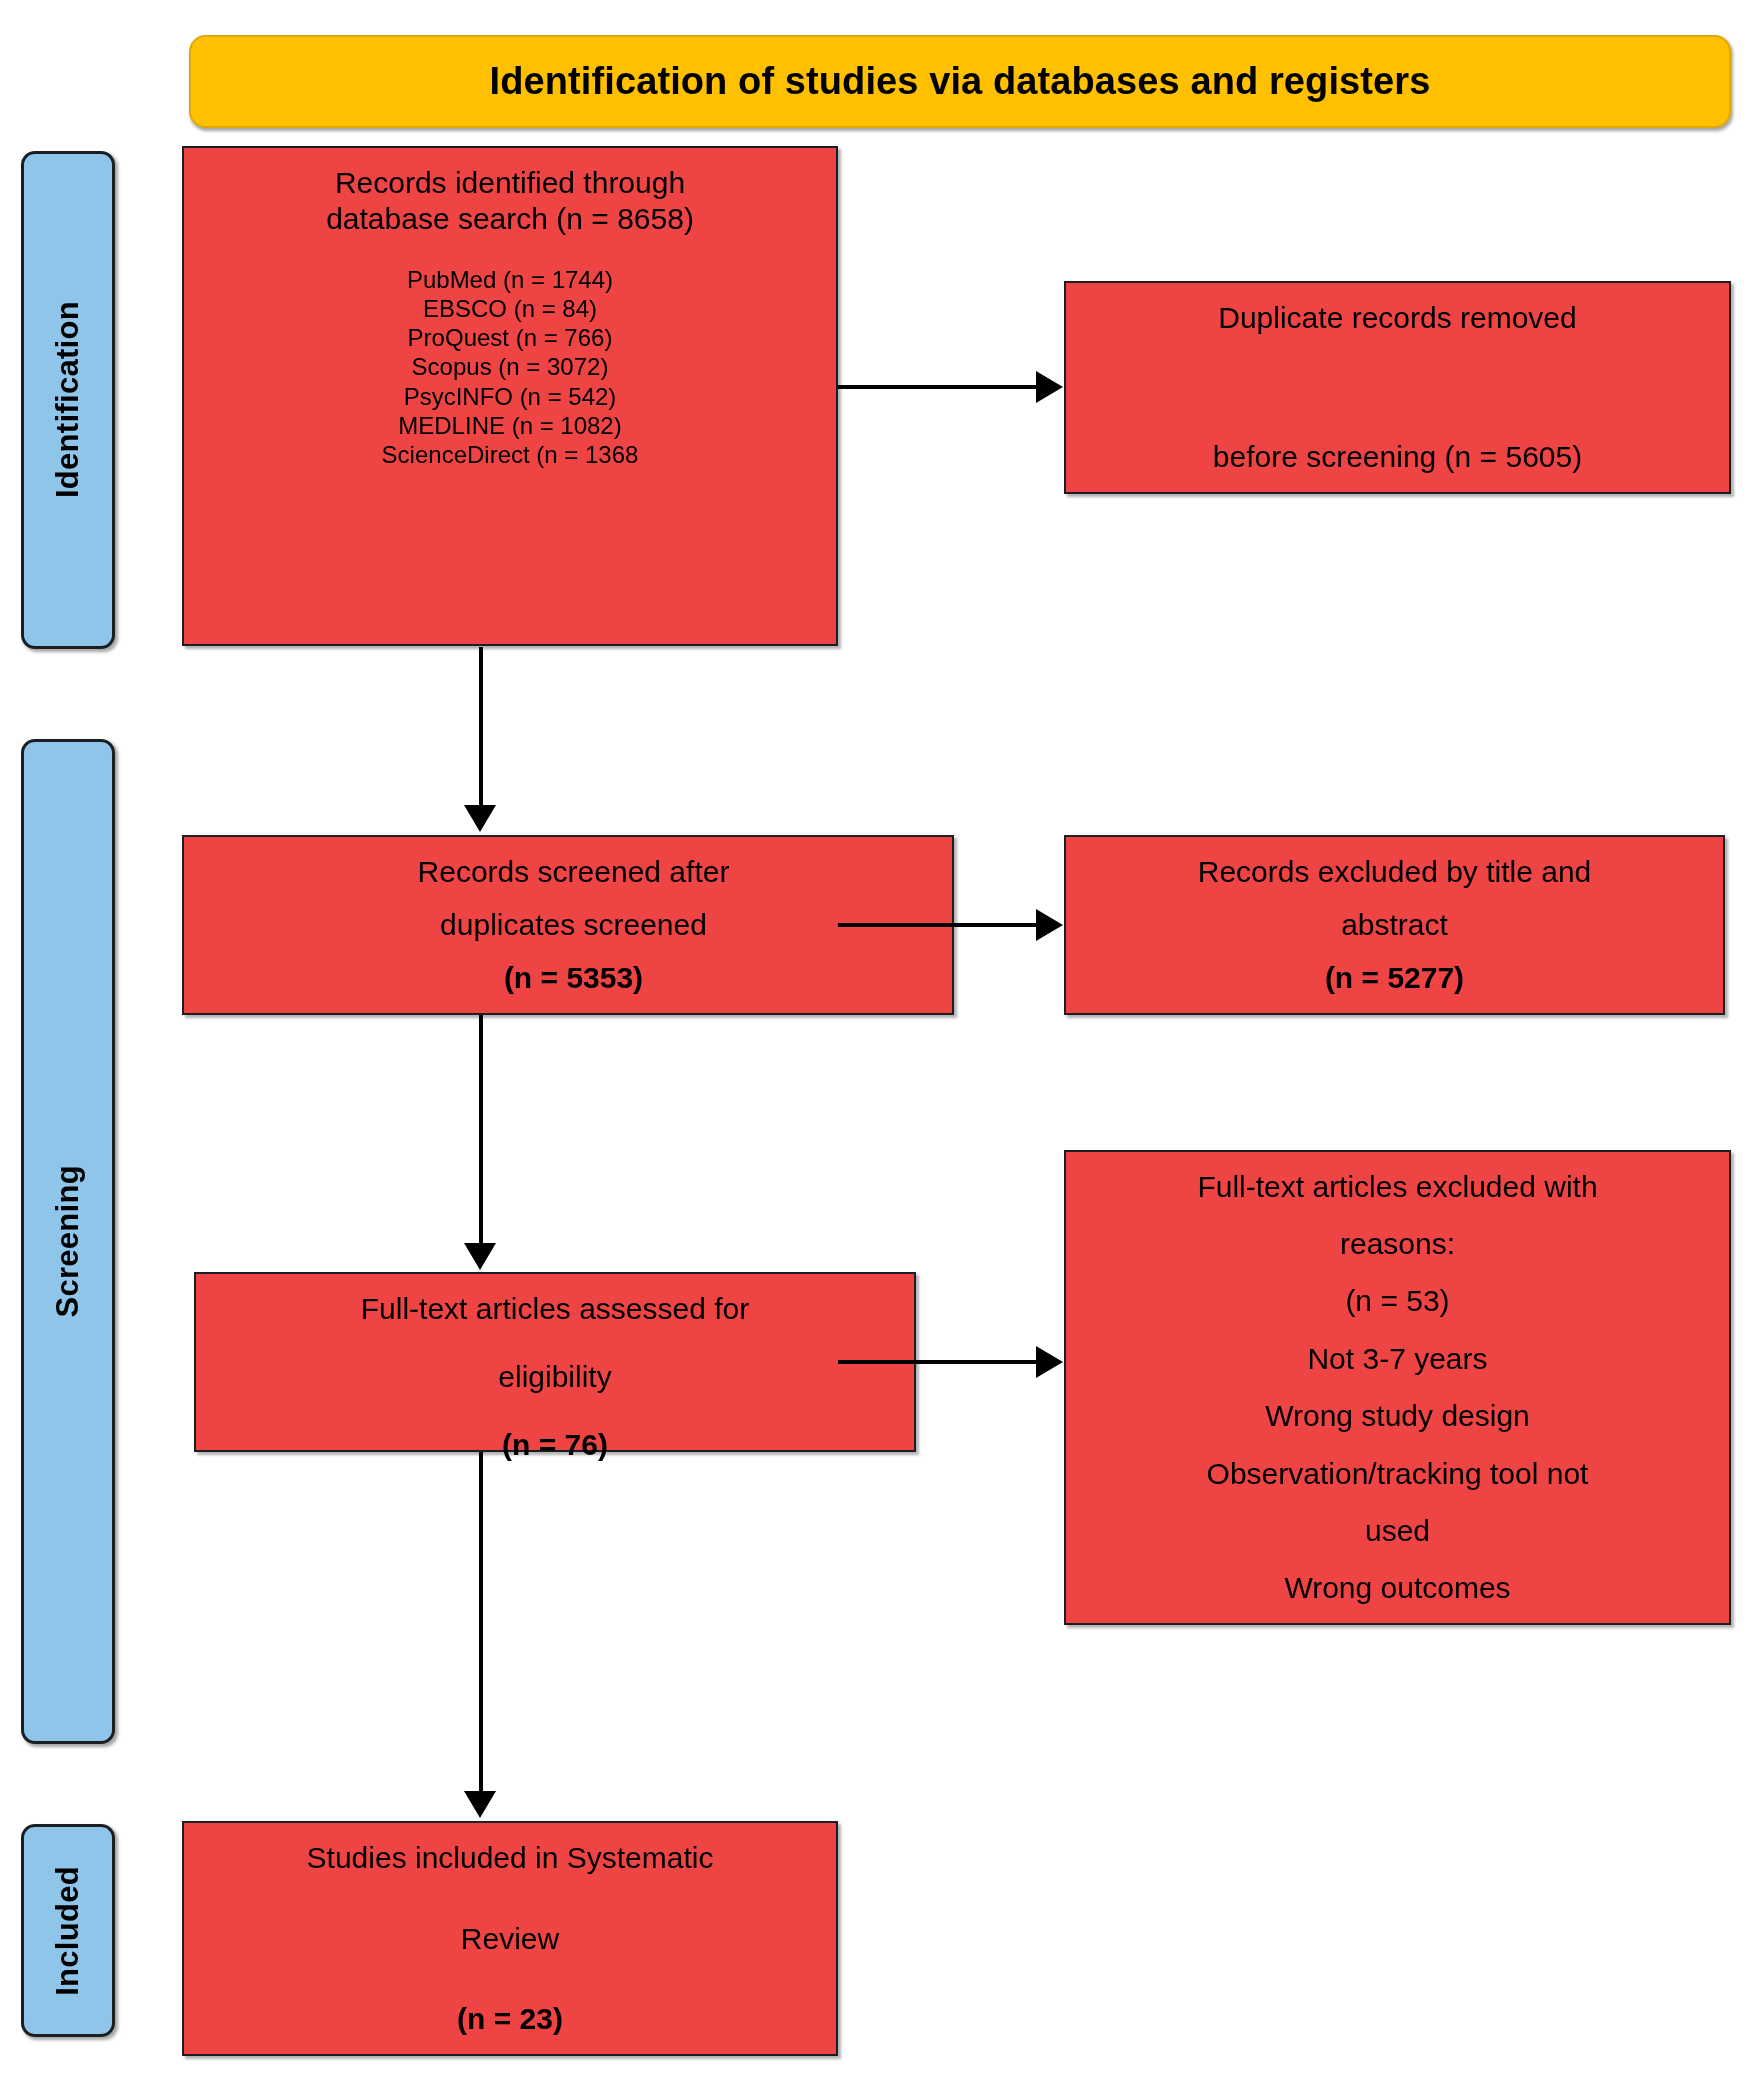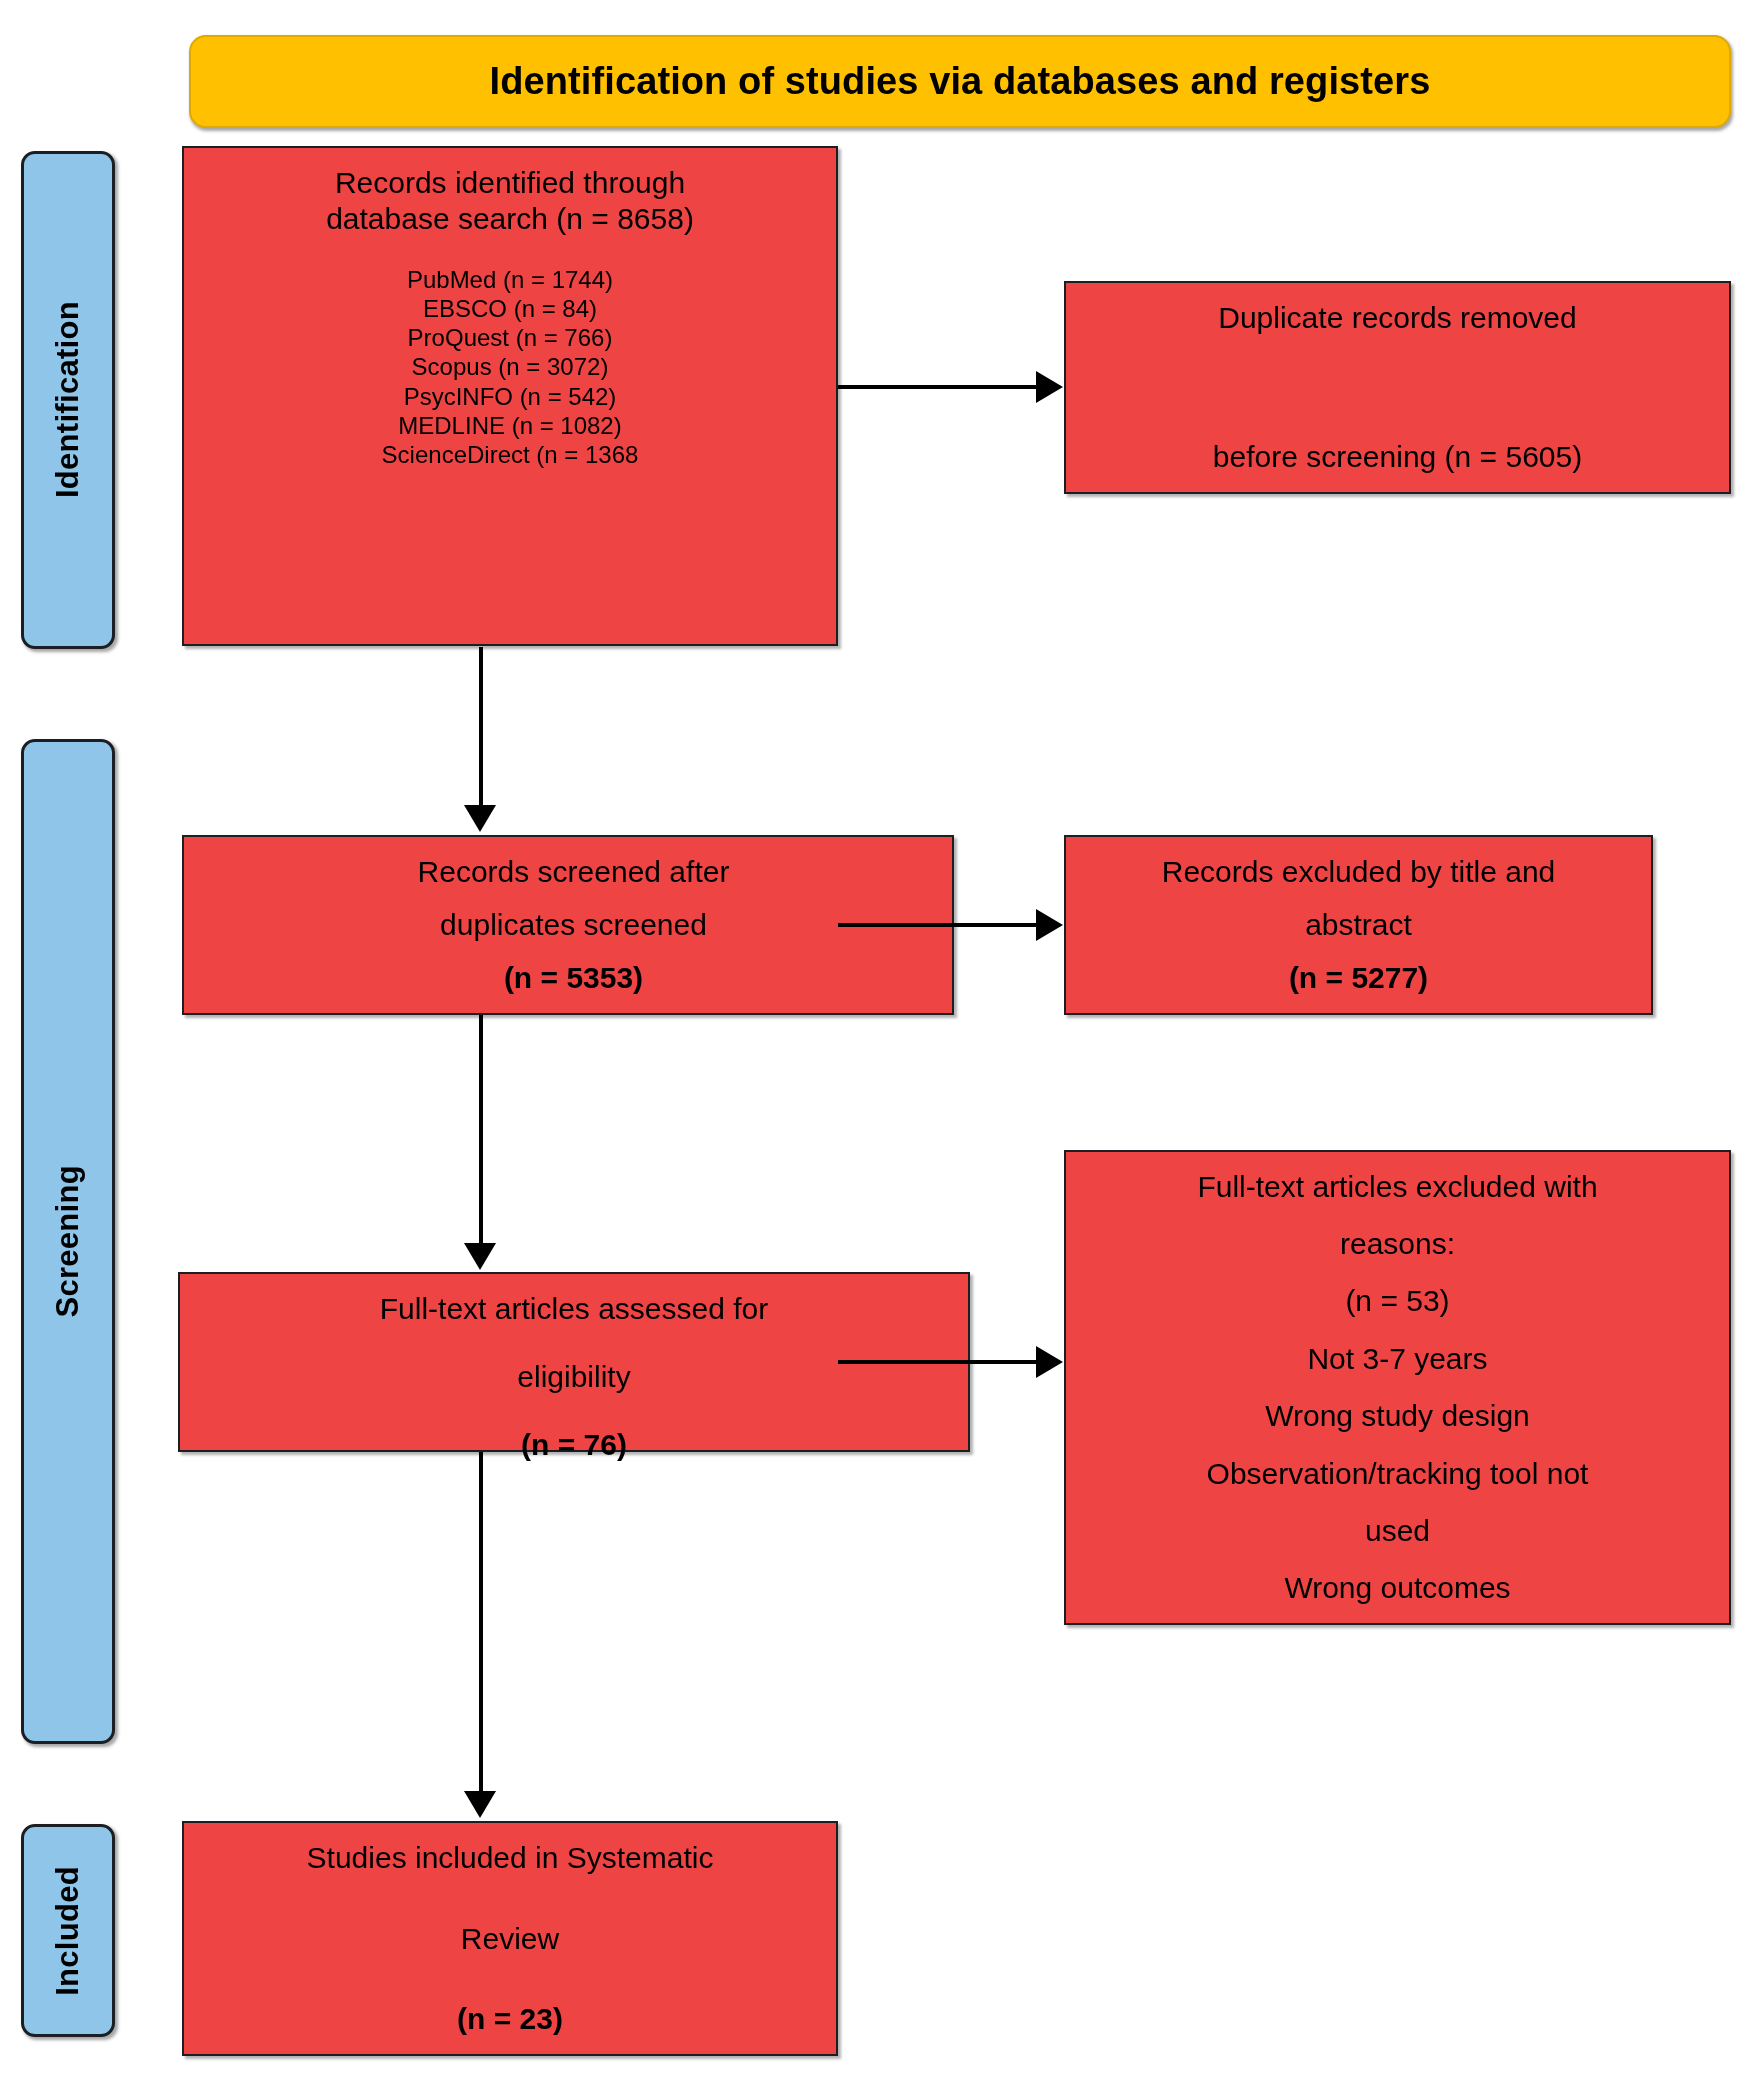--- a/index.html
+++ b/index.html
@@ -107,27 +107,27 @@
     <div class="line">Duplicate records removed</div>
     <div class="line"><span>before screening </span><span class="b">(n = 5605)</span></div>
   </div>
 
   <div class="box center-v" style="left:182px;top:835px;width:772px;height:180px;padding-left:24px;">
     <div class="line">Records screened after</div>
     <div class="line">duplicates screened</div>
     <div class="line b">(n = 5353)</div>
   </div>
 
-  <div class="box center-v" style="left:1064px;top:835px;width:589px;height:180px;">
+  <div class="box center-v" style="left:1064px;top:835px;width:661px;height:180px;">
     <div class="line">Records excluded by title and</div>
     <div class="line">abstract</div>
     <div class="line b">(n = 5277)</div>
   </div>
 
-  <div class="box center-v" style="left:178px;top:1272px;width:792px;height:180px;gap:32px;">
+  <div class="box center-v" style="left:194px;top:1272px;width:722px;height:180px;gap:32px;">
     <div class="line">Full-text articles assessed for</div>
     <div class="line">eligibility</div>
     <div class="line b">(n = 76)</div>
   </div>
 
   <div class="box center-v" style="left:1064px;top:1150px;width:667px;height:475px;">
     <div class="line">Full-text articles excluded with</div>
     <div class="line">reasons:</div>
     <div class="line">(n = 53)</div>
     <div class="line">Not 3-7 years</div>

